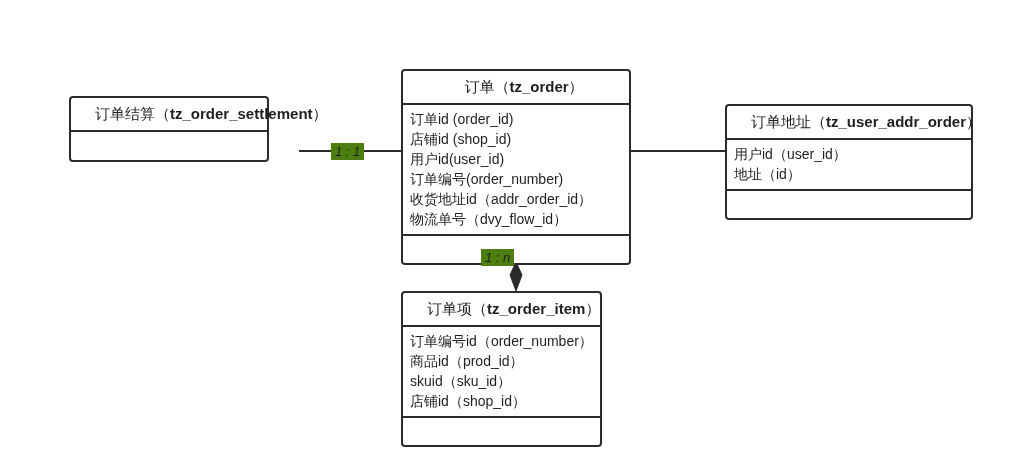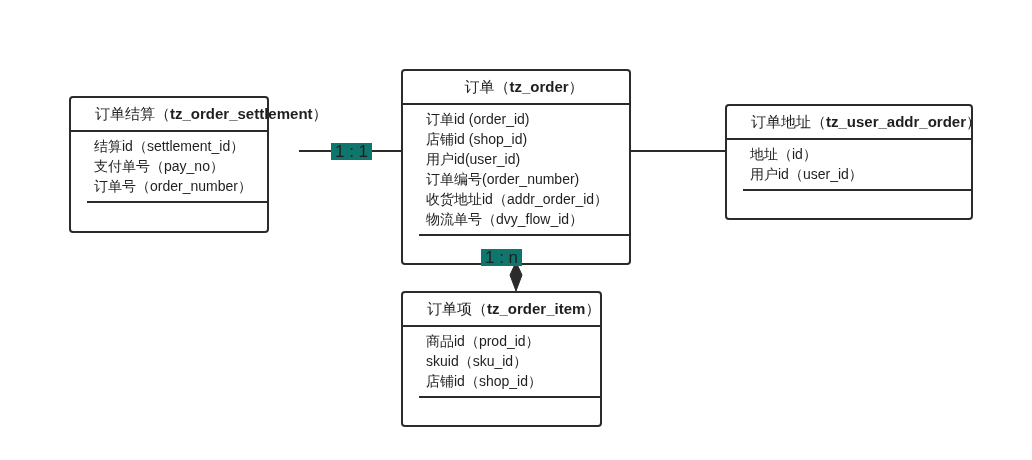--- a/index.html
+++ b/index.html
@@ -52,43 +52,43 @@
     white-space: nowrap;
   }
   .entity-title .tbl {
     font-weight: bold;
   }
 
   .entity-attrs {
     box-sizing: border-box;
     padding: 4px 0 5px 7px;
     border-bottom: 2px solid #2b2b2b;
-    margin-left: 16px;
   }
 
   .attr {
     font-size: 14px;
     line-height: 20px;
     white-space: nowrap;
   }
 
   .entity-footer {
     box-sizing: border-box;
     height: 26px;
   }
 
   .rel-label {
     position: absolute;
-    font-size: 17px;
+    font-size: 13px;
     line-height: 15px;
-    background: #0f766e;
+    background: #4d7c0f;
     padding: 1px 4px;
     white-space: nowrap;
     z-index: 3;
     color: #1f1f1f;
+    font-style: italic;
   }
 
   
   #ent-settlement { left: 69px;  top: 96px;  width: 200px; }
   #ent-order      { left: 401px; top: 69px;  width: 230px; }
   #ent-address    { left: 725px; top: 104px; width: 248px; }
   #ent-orderitem  { left: 401px; top: 291px; width: 201px; }
 
   #ent-settlement .entity-footer { height: 28px; }
   #ent-order      .entity-footer { height: 27px; }
@@ -111,25 +111,20 @@
 
     <line x1="516" y1="227" x2="516" y2="283" stroke="#2b2b2b" stroke-width="2.2"></line>
 
     <polygon points="516,291 510,275 516,262 522,275" fill="#2b2b2b" stroke="#2b2b2b" stroke-width="1"></polygon>
   </svg>
 
   <div class="entity" id="ent-settlement">
     <div class="entity-title">
       <span>订单结算</span><span>（</span><span class="tbl">tz_order_settlement</span><span>）</span>
     </div>
-    <div class="entity-attrs">
-      <div class="attr">结算id（settlement_id）</div>
-      <div class="attr">支付单号（pay_no）</div>
-      <div class="attr">订单号（order_number）</div>
-    </div>
     <div class="entity-footer"></div>
   </div>
 
   <div class="entity" id="ent-order">
     <div class="entity-title">
       <span>订单</span><span>（</span><span class="tbl">tz_order</span><span>）</span>
     </div>
     <div class="entity-attrs">
       <div class="attr">订单id (order_id)</div>
       <div class="attr">店铺id (shop_id)</div>
@@ -139,31 +134,32 @@
       <div class="attr">物流单号（dvy_flow_id）</div>
     </div>
     <div class="entity-footer"></div>
   </div>
 
   <div class="entity" id="ent-address">
     <div class="entity-title">
       <span>订单地址</span><span>（</span><span class="tbl">tz_user_addr_order</span><span>）</span>
     </div>
     <div class="entity-attrs">
+      <div class="attr">用户id（user_id）</div>
       <div class="attr">地址（id）</div>
-      <div class="attr">用户id（user_id）</div>
     </div>
     <div class="entity-footer"></div>
   </div>
 
   <div class="entity" id="ent-orderitem">
     <div class="entity-title">
       <span>订单项</span><span>（</span><span class="tbl">tz_order_item</span><span>）</span>
     </div>
     <div class="entity-attrs">
+      <div class="attr">订单编号id（order_number）</div>
       <div class="attr">商品id（prod_id）</div>
       <div class="attr">skuid（sku_id）</div>
       <div class="attr">店铺id（shop_id）</div>
     </div>
     <div class="entity-footer"></div>
   </div>
 
   <div class="rel-label" id="lbl-one-one">1 : 1</div>
   <div class="rel-label" id="lbl-one-n">1 : n</div>
 

